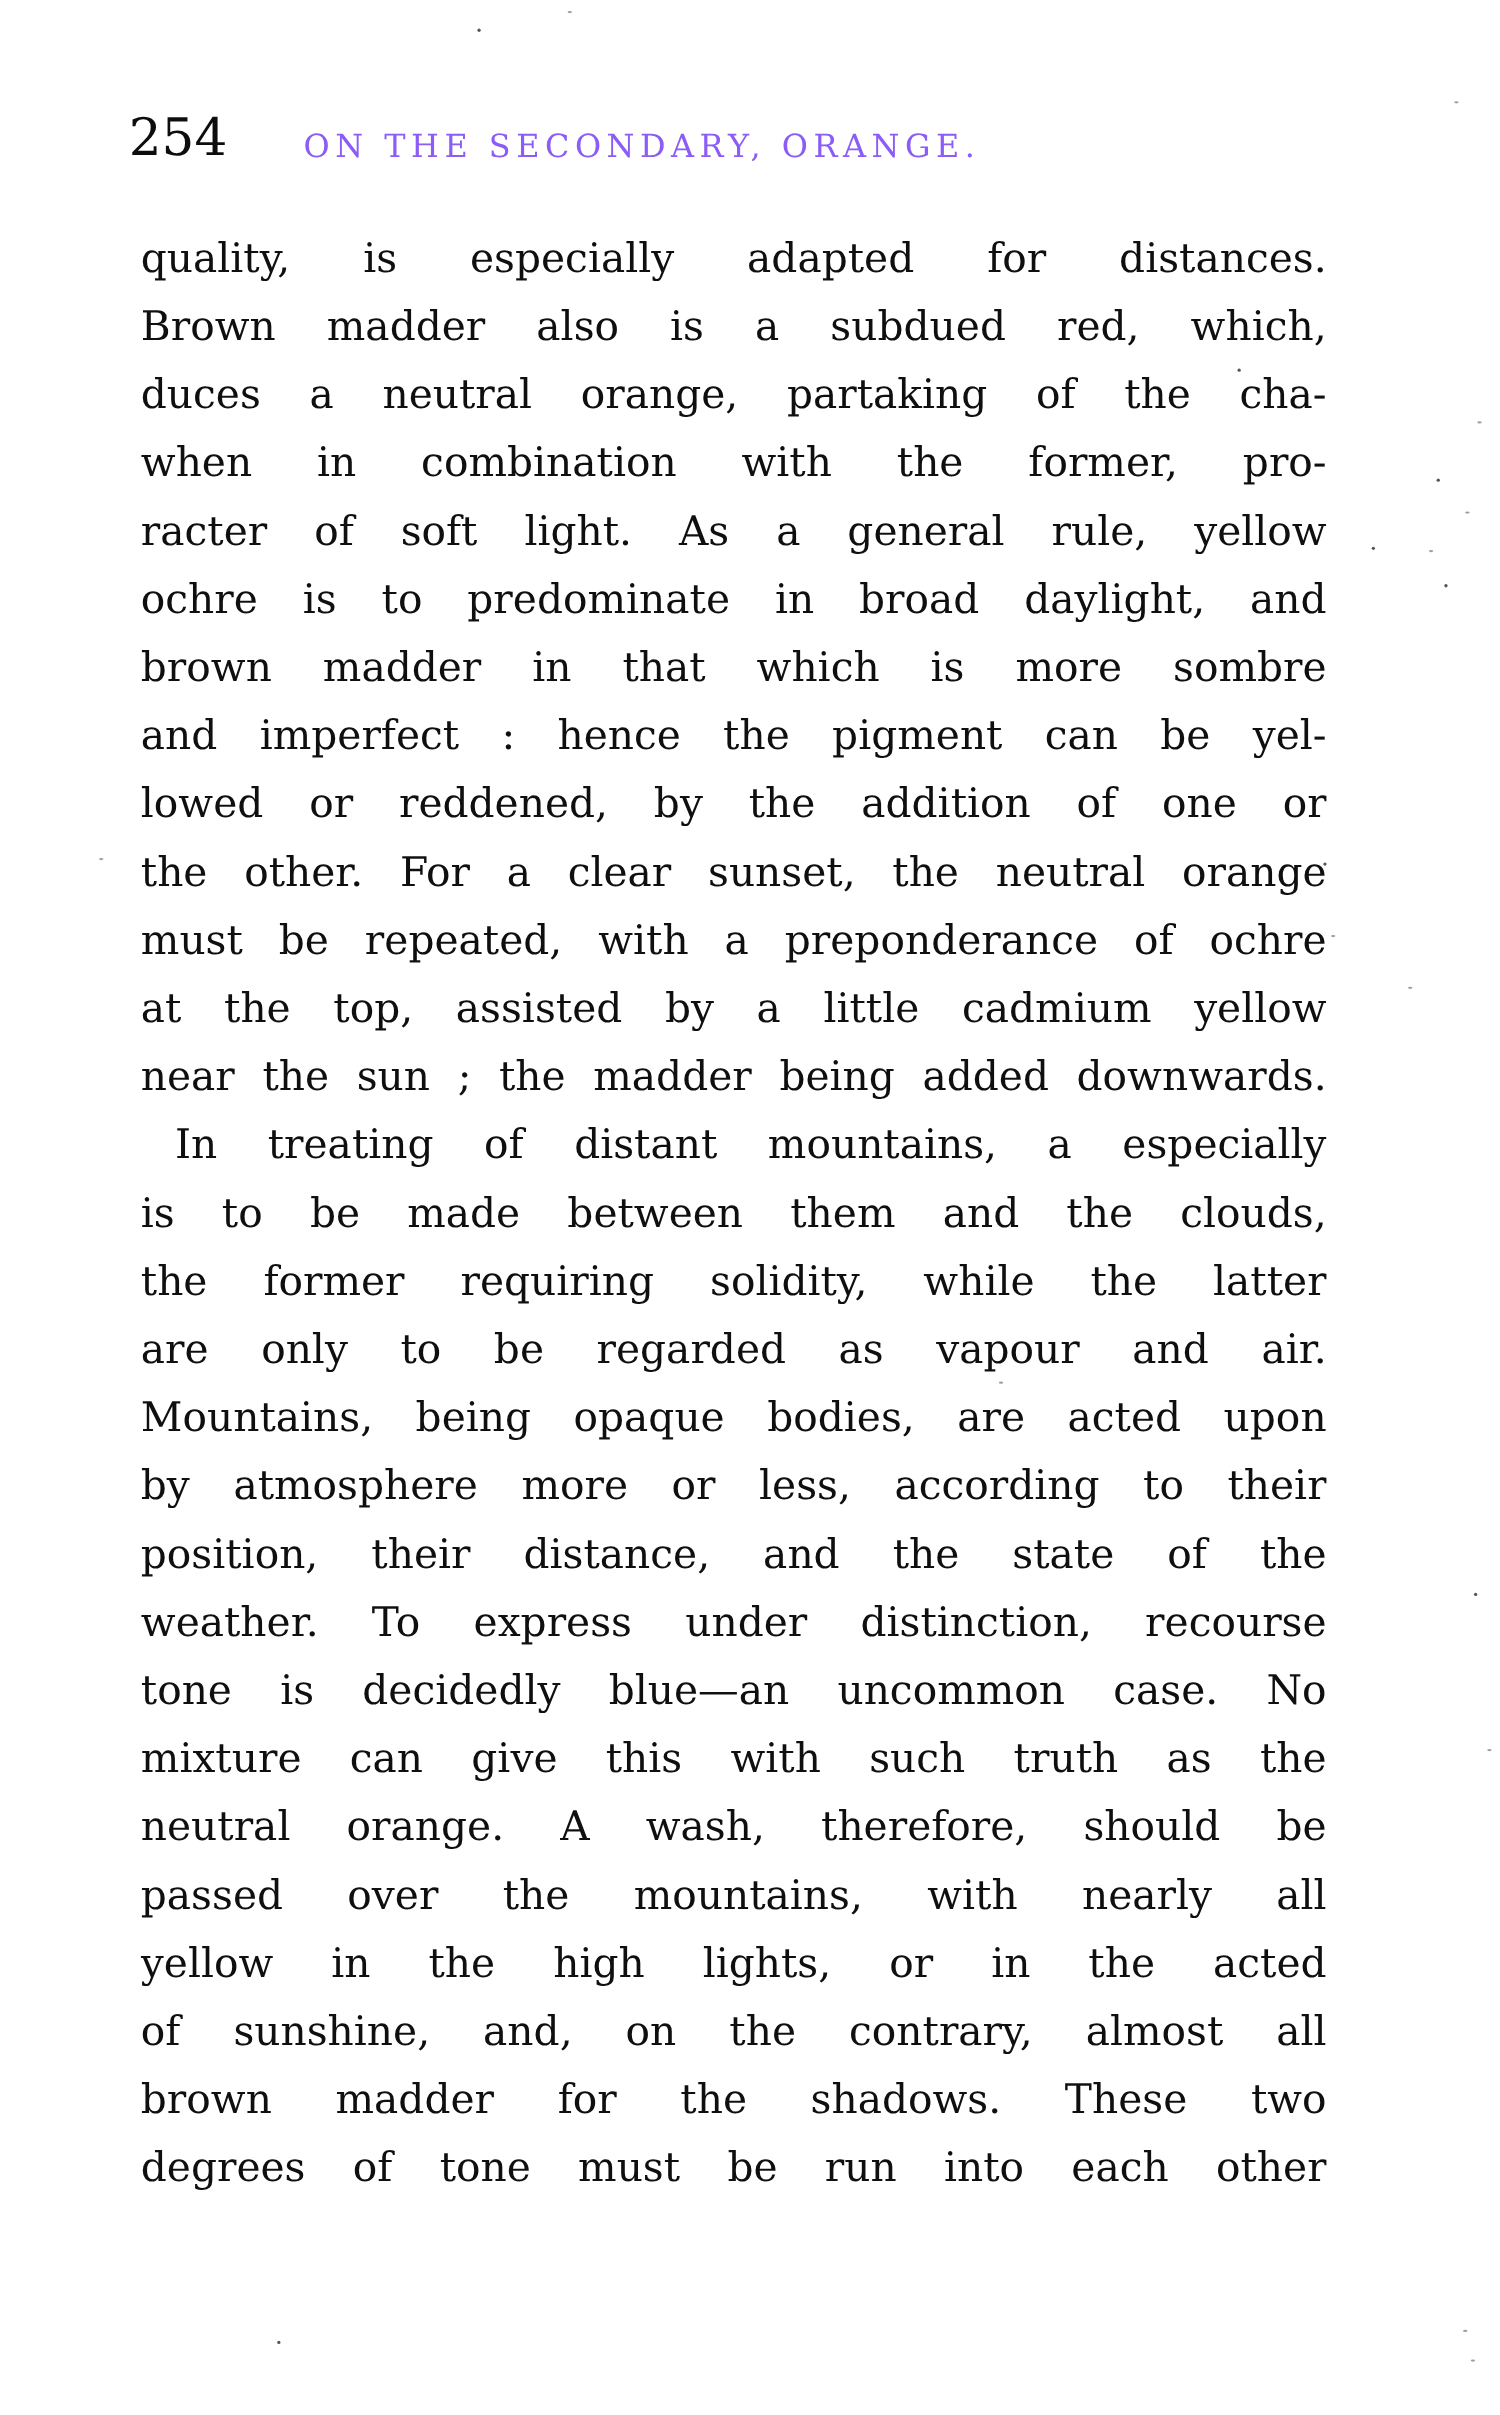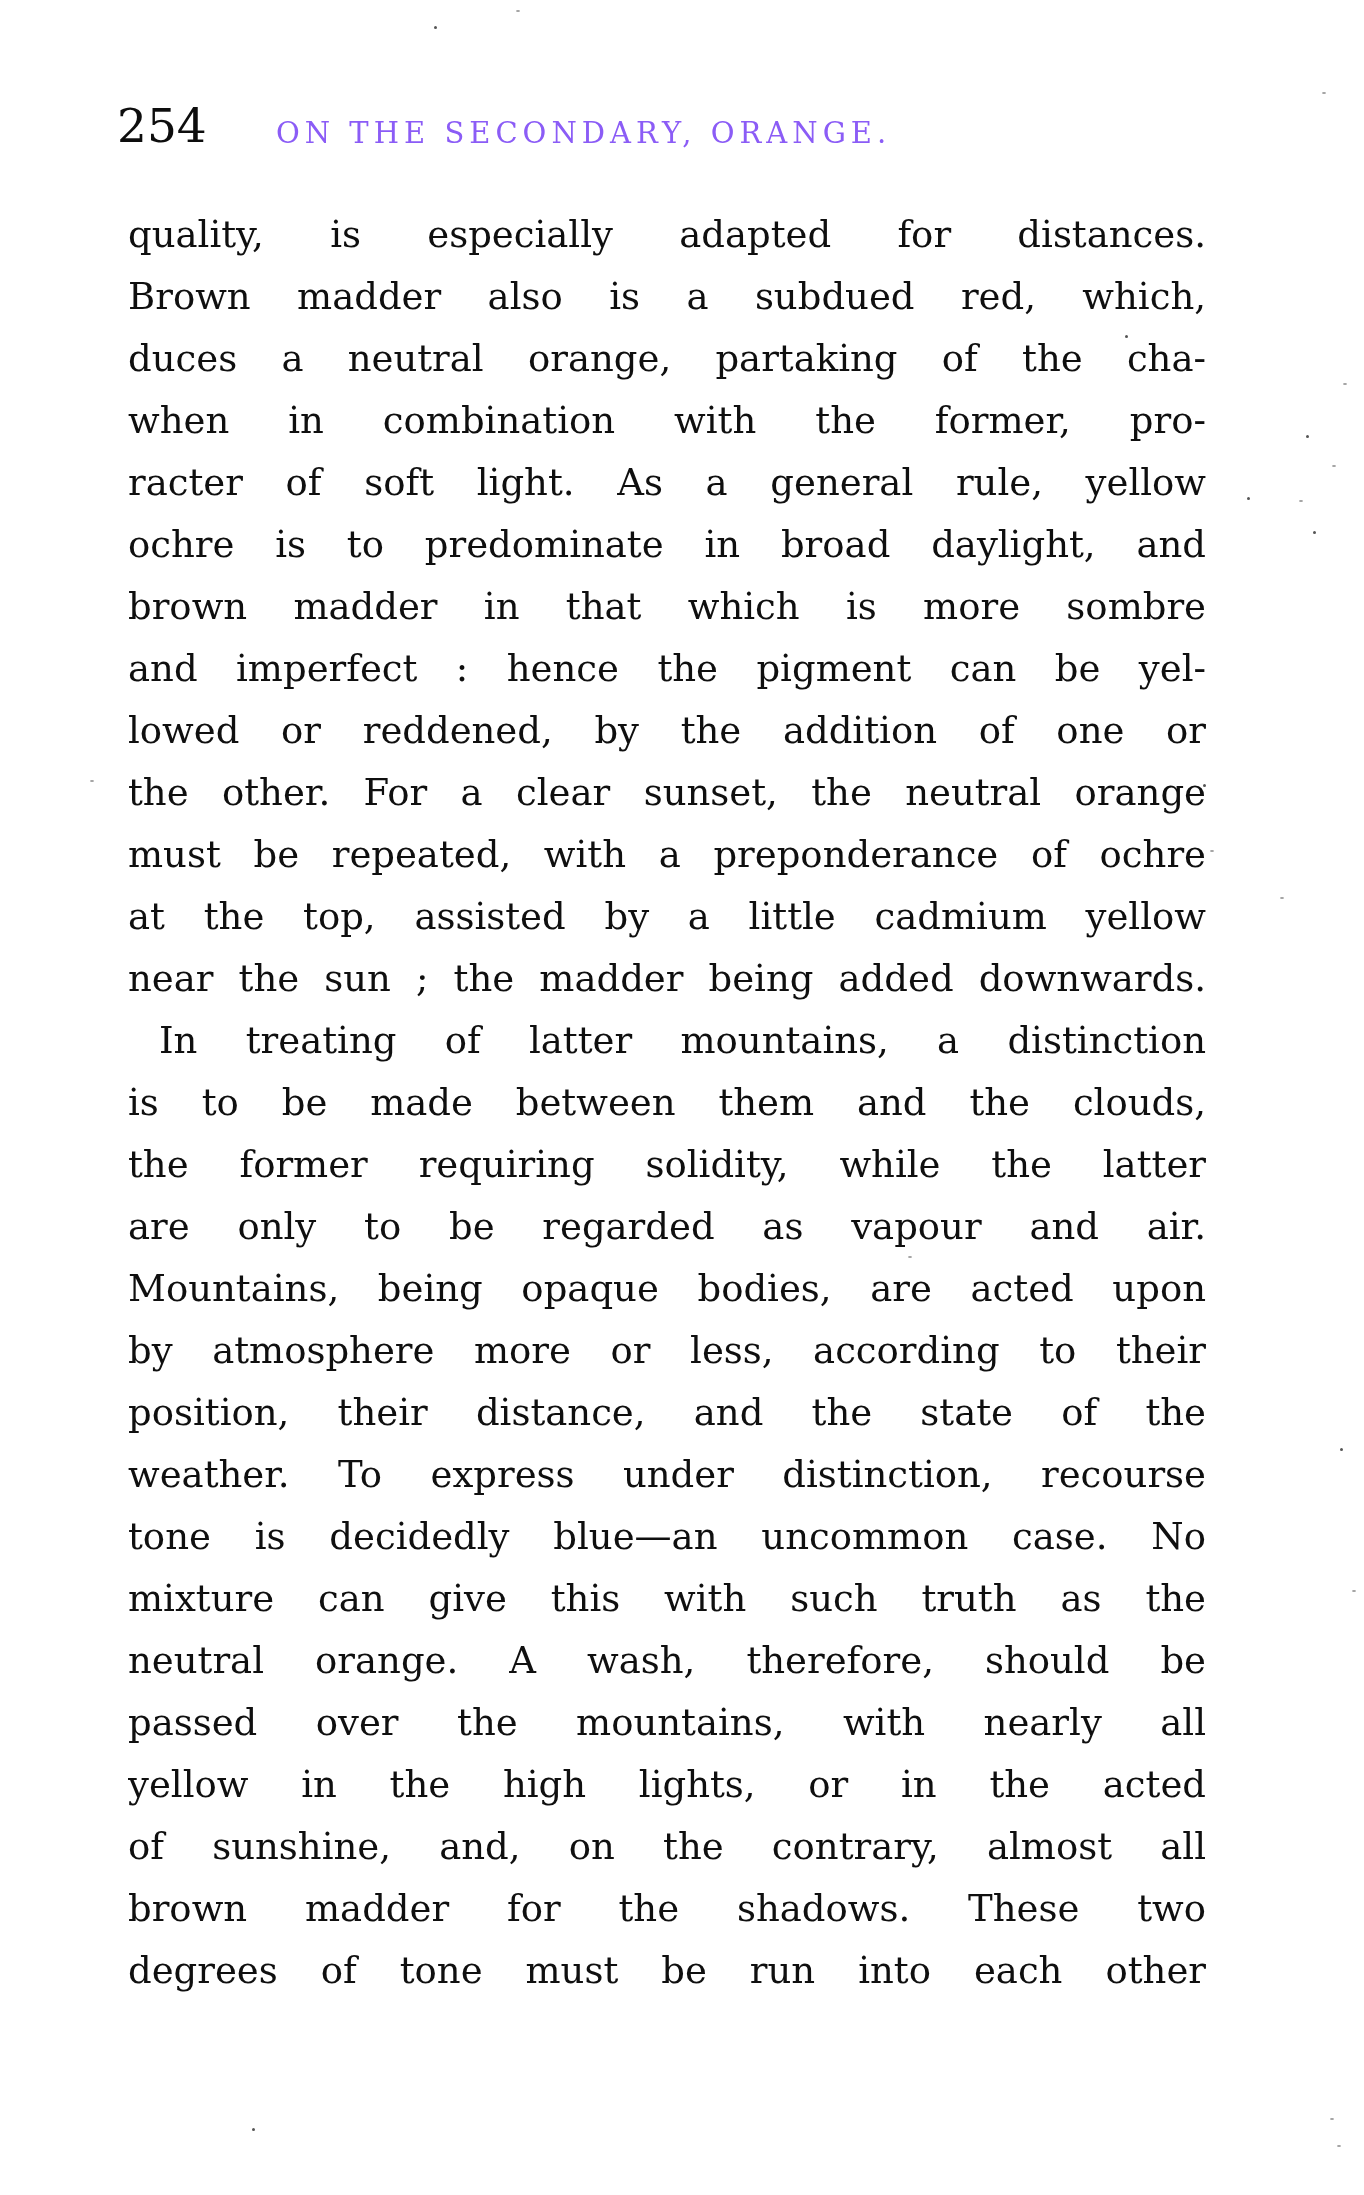--- a/index.html
+++ b/index.html
@@ -58,21 +58,21 @@
       <div class="text-line">when in combination with the former, pro-</div>
       <div class="text-line">racter of soft light. As a general rule, yellow</div>
       <div class="text-line">ochre is to predominate in broad daylight, and</div>
       <div class="text-line">brown madder in that which is more sombre</div>
       <div class="text-line">and imperfect : hence the pigment can be yel-</div>
       <div class="text-line">lowed or reddened, by the addition of one or</div>
       <div class="text-line">the other. For a clear sunset, the neutral orange</div>
       <div class="text-line">must be repeated, with a preponderance of ochre</div>
       <div class="text-line">at the top, assisted by a little cadmium yellow</div>
       <div class="text-line">near the sun ; the madder being added downwards.</div>
-      <div class="text-line indented">In treating of latter mountains, a distinction</div>
+      <div class="text-line indented">In treating of distant mountains, a especially</div>
       <div class="text-line">is to be made between them and the clouds,</div>
       <div class="text-line">the former requiring solidity, while the latter</div>
       <div class="text-line">are only to be regarded as vapour and air.</div>
       <div class="text-line">Mountains, being opaque bodies, are acted upon</div>
       <div class="text-line">by atmosphere more or less, according to their</div>
       <div class="text-line">position, their distance, and the state of the</div>
       <div class="text-line">weather. To express under distinction, recourse</div>
       <div class="text-line">tone is decidedly blue—an uncommon case. No</div>
       <div class="text-line">mixture can give this with such truth as the</div>
       <div class="text-line">neutral orange. A wash, therefore, should be</div>

